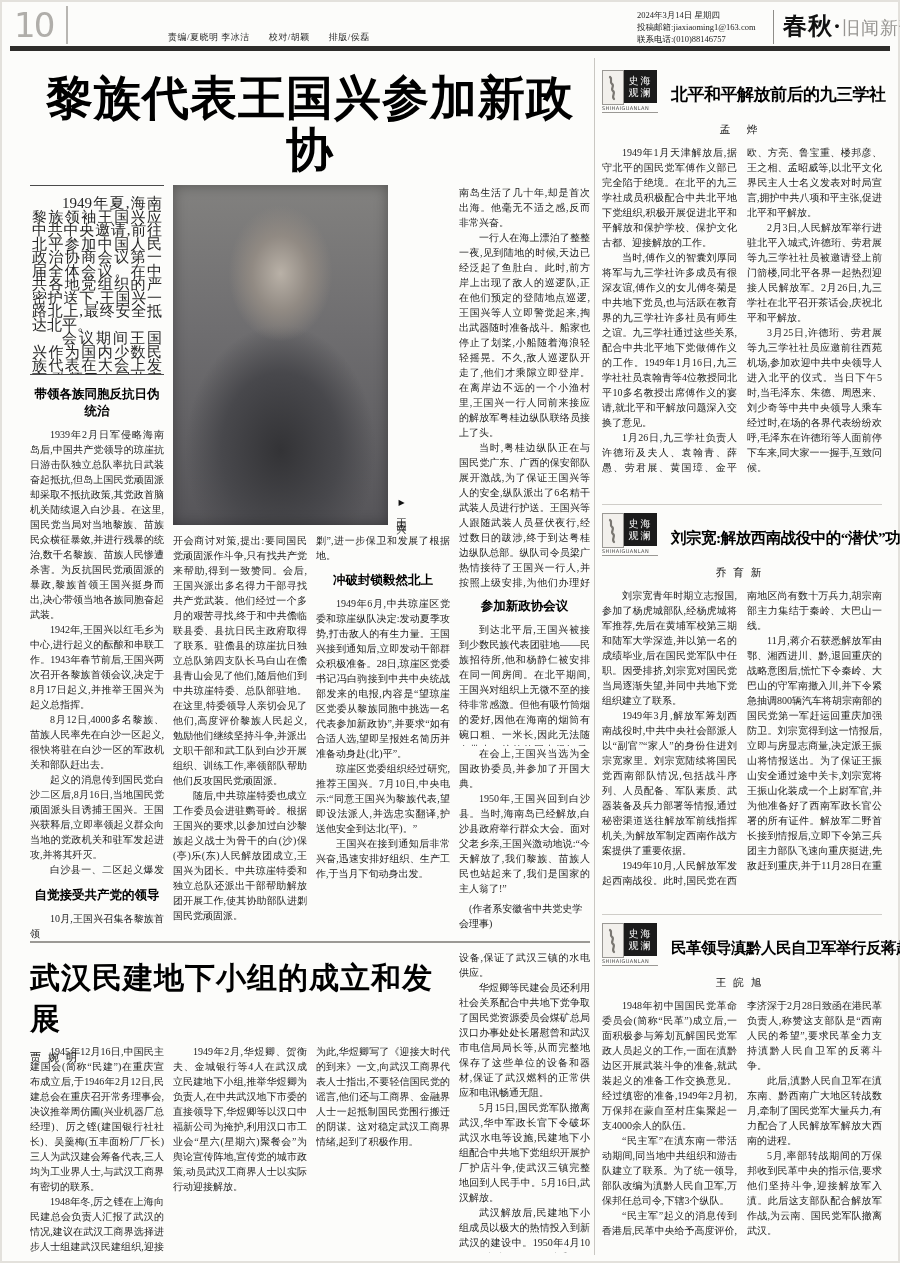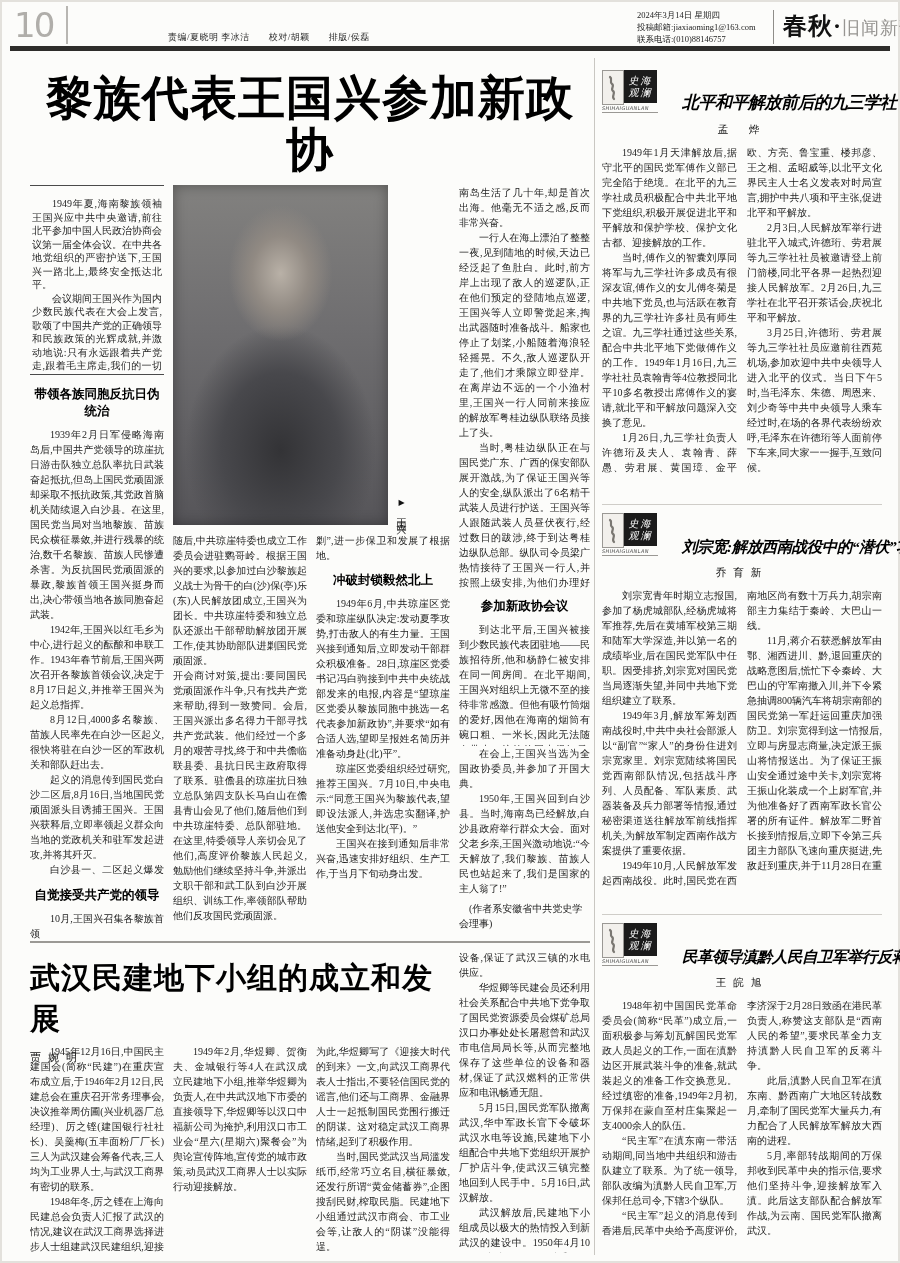--- a/index.html
+++ b/index.html
@@ -29,53 +29,53 @@
   .clipflex{flex:1 1 auto;min-height:0;overflow:hidden;}
   .clipfix{flex:0 0 auto;overflow:hidden;}
   .col{position:absolute;display:flex;flex-direction:column;overflow:hidden;}
   
   .main{position:absolute;left:30px;top:58px;width:560px;height:883px;}
   .main-title{margin:14px 0 0;text-align:center;font-family:"DejaVu Sans",sans-serif;
               font-size:47px;font-weight:900;letter-spacing:1px;color:#000;line-height:1.1;}
   .main-author{margin-top:9px;text-align:center;font-size:12px;letter-spacing:10px;color:#111;}
   .lede{flex:0 0 auto;border-top:1.5px solid #4a4a4a;border-bottom:1.5px solid #4a4a4a;
         padding:11px 2px;height:166px;overflow:hidden;margin-bottom:2px;}
-  .lede p{font-size:10px;line-height:13.5px;color:#262626;}
+  .lede p{font-size:15px;line-height:13.5px;color:#262626;}
   .photo{position:absolute;left:143px;top:127px;width:237px;height:340px;}
   .photo-img{position:absolute;left:0;top:0;width:215px;height:340px;
      background:
        radial-gradient(ellipse 52px 68px at 50% 26%, #b9b1a7 0%, #918a83 55%, rgba(0,0,0,0) 100%),
        radial-gradient(ellipse 95px 125px at 50% 78%, #333336 0%, #48484c 62%, rgba(0,0,0,0) 100%),
        linear-gradient(180deg,#82817f 0%,#6f6e70 42%,#565559 100%);
      box-shadow:inset 0 0 14px rgba(0,0,0,0.35);}
   .photo-caption{position:absolute;right:2px;bottom:6px;writing-mode:vertical-rl;
                  font-size:10px;letter-spacing:3px;color:#111;}
   .cap-marker{font-size:8px;}
   .note{margin-top:5px;font-size:10px;line-height:15px;text-indent:1em;color:#1d1d1d;}
   
   .wuhan{position:absolute;left:30px;top:948px;width:560px;height:307px;}
   .wuhan-titlebox{position:absolute;left:0;top:0;width:420px;height:88px;}
   .wuhan-title{margin:10px 0 0;font-size:30px;font-weight:700;letter-spacing:1px;color:#000;}
   .wuhan-author{margin-top:10px;font-size:11px;letter-spacing:7px;color:#111;}
   
   .side{position:absolute;left:602px;top:58px;width:280px;height:1197px;}
   .sart{position:absolute;left:0;width:280px;}
-  .sart-head{display:flex;gap:24px;align-items:flex-end;font-style:italic;}
+  .sart-head{display:flex;gap:13px;align-items:center;}
   .stamp{flex:0 0 auto;width:56px;}
   .stamp-box{display:flex;height:33px;}
   .stamp-seal{width:20px;height:33px;background:#f2f0ec;border:1px solid #9a9894;
               display:flex;align-items:center;justify-content:center;}
   .stamp-chars{width:33px;background:#1b1b1b;color:#fff;display:flex;flex-direction:column;
                justify-content:center;align-items:center;font-size:10px;line-height:12px;letter-spacing:2px;}
   .stamp-roman{margin-top:2px;font-family:"DejaVu Sans",sans-serif;font-size:5px;letter-spacing:0.4px;
                color:#4a4a4a;border-bottom:1px solid #9a9894;padding-bottom:1px;white-space:nowrap;overflow:hidden;}
   .sart-titlewrap{flex:1 1 auto;text-align:center;}
   .sart-title{margin:6px 0 0;font-size:17px;font-weight:700;letter-spacing:-0.5px;
               color:#000;line-height:1.25;white-space:nowrap;}
-  .sart-author{margin:10px 0 8px;text-align:center;font-size:10.5px;letter-spacing:7px;color:#111;font-family:Liberation Mono, monospace;}
+  .sart-author{margin:10px 0 8px;text-align:center;font-size:10.5px;letter-spacing:7px;color:#111;}
   .sart-body{column-count:2;column-gap:10px;overflow:hidden;}
   .sdiv{position:absolute;left:0;width:280px;height:1px;background:#cfcdc8;}
 </style>
 </head>
 <body>
 
 <div class="page">
 
   <div class="header">
     <div class="pagenum">10</div>
@@ -117,22 +117,22 @@
 
     <div class="photo">
       <div class="photo-img"></div>
       <div class="photo-caption">
         <span class="cap-marker">▶</span><span>王国兴</span>
       </div>
     </div>
 
     <div class="col" style="left:143px;top:475px;width:134px;height:408px;">
       <div class="flow clipflex" data-first-noindent="">
+          <p class="para noindent">开会商讨对策,提出:要同国民党顽固派作斗争,只有找共产党来帮助,得到一致赞同。会后,王国兴派出多名得力干部寻找共产党武装。他们经过一个多月的艰苦寻找,终于和中共儋临联县委、县抗日民主政府取得了联系。驻儋县的琼崖抗日独立总队第四支队长马白山在儋县青山会见了他们,随后他们到中共琼崖特委、总队部驻地。在这里,特委领导人亲切会见了他们,高度评价黎族人民起义,勉励他们继续坚持斗争,并派出文职干部和武工队到白沙开展组织、训练工作,率领部队帮助他们反攻国民党顽固派。</p>
           <p class="para">随后,中共琼崖特委也成立工作委员会进驻鹦哥岭。根据王国兴的要求,以参加过白沙黎族起义战士为骨干的白(沙)保(亭)乐(东)人民解放团成立,王国兴为团长。中共琼崖特委和独立总队还派出干部帮助解放团开展工作,使其协助部队进剿国民党顽固派。</p>
-          <p class="para noindent">开会商讨对策,提出:要同国民党顽固派作斗争,只有找共产党来帮助,得到一致赞同。会后,王国兴派出多名得力干部寻找共产党武装。他们经过一个多月的艰苦寻找,终于和中共儋临联县委、县抗日民主政府取得了联系。驻儋县的琼崖抗日独立总队第四支队长马白山在儋县青山会见了他们,随后他们到中共琼崖特委、总队部驻地。在这里,特委领导人亲切会见了他们,高度评价黎族人民起义,勉励他们继续坚持斗争,并派出文职干部和武工队到白沙开展组织、训练工作,率领部队帮助他们反攻国民党顽固派。</p>
         </div>
     </div>
 
     <div class="col" style="left:286px;top:475px;width:134px;height:408px;justify-content:center;">
       <p class="para noindent clipfix">剿”,进一步保卫和发展了根据地。</p>
       <h3 class="colhead">冲破封锁毅然北上</h3>
       <div class="flow clipflex">
           <p class="para">1949年6月,中共琼崖区党委和琼崖纵队决定:发动夏季攻势,打击敌人的有生力量。王国兴接到通知后,立即发动干部群众积极准备。28日,琼崖区党委书记冯白驹接到中共中央统战部发来的电报,内容是“望琼崖区党委从黎族同胞中挑选一名代表参加新政协”,并要求“如有合适人选,望即呈报姓名简历并准备动身赴(北)平”。</p>
           <p class="para">琼崖区党委组织经过研究,推荐王国兴。7月10日,中央电示:“同意王国兴为黎族代表,望即设法派人,并选忠实翻译,护送他安全到达北(平)。”</p>
           <p class="para">王国兴在接到通知后非常兴奋,迅速安排好组织、生产工作,于当月下旬动身出发。</p>
@@ -169,21 +169,20 @@
         </div>
     </div>
     <div class="col" style="left:143px;top:96px;width:134px;height:209px;">
       <div class="flow clipflex">
           <p class="para">1949年2月,华煜卿、贺衡夫、金城银行等4人在武汉成立民建地下小组,推举华煜卿为负责人,在中共武汉地下市委的直接领导下,华煜卿等以汉口中福新公司为掩护,利用汉口市工业会“星六(星期六)聚餐会”为舆论宣传阵地,宣传党的城市政策,动员武汉工商界人士以实际行动迎接解放。</p>
         </div>
     </div>
     <div class="col" style="left:286px;top:96px;width:134px;height:209px;">
       <div class="flow clipflex" data-first-noindent="">
           <p class="para noindent">为此,华煜卿写了《迎接大时代的到来》一文,向武汉工商界代表人士指出,不要轻信国民党的谣言,他们还与工商界、金融界人士一起抵制国民党围行搬迁的阴谋。这对稳定武汉工商界情绪,起到了积极作用。</p>
-          <p class="para">当时,国民党武汉当局滥发纸币,经常巧立名目,横征暴敛,还发行所谓“黄金储蓄券”,企图搜刮民财,榨取民脂。民建地下小组通过武汉市商会、市工业会等,让敌人的“阴谋”没能得逞。</p>
         </div>
     </div>
     <div class="col" style="left:429px;top:2px;width:131px;height:303px;">
       <div class="flow clipflex" data-first-noindent="">
           <p class="para noindent">设备,保证了武汉三镇的水电供应。</p>
           <p class="para">华煜卿等民建会员还利用社会关系配合中共地下党争取了国民党资源委员会煤矿总局汉口办事处处长屠慰曾和武汉市电信局局长等,从而完整地保存了这些单位的设备和器材,保证了武汉燃料的正常供应和电讯畅通无阻。</p>
           <p class="para">5月15日,国民党军队撤离武汉,华中军政长官下令破坏武汉水电等设施,民建地下小组配合中共地下党组织开展护厂护店斗争,使武汉三镇完整地回到人民手中。5月16日,武汉解放。</p>
           <p class="para">武汉解放后,民建地下小组成员以极大的热情投入到新武汉的建设中。1950年4月10日,民建武汉分会临时委员会14人组成,1951年8月5日,民建武汉分会正式成立。</p>
         </div>
     </div>

